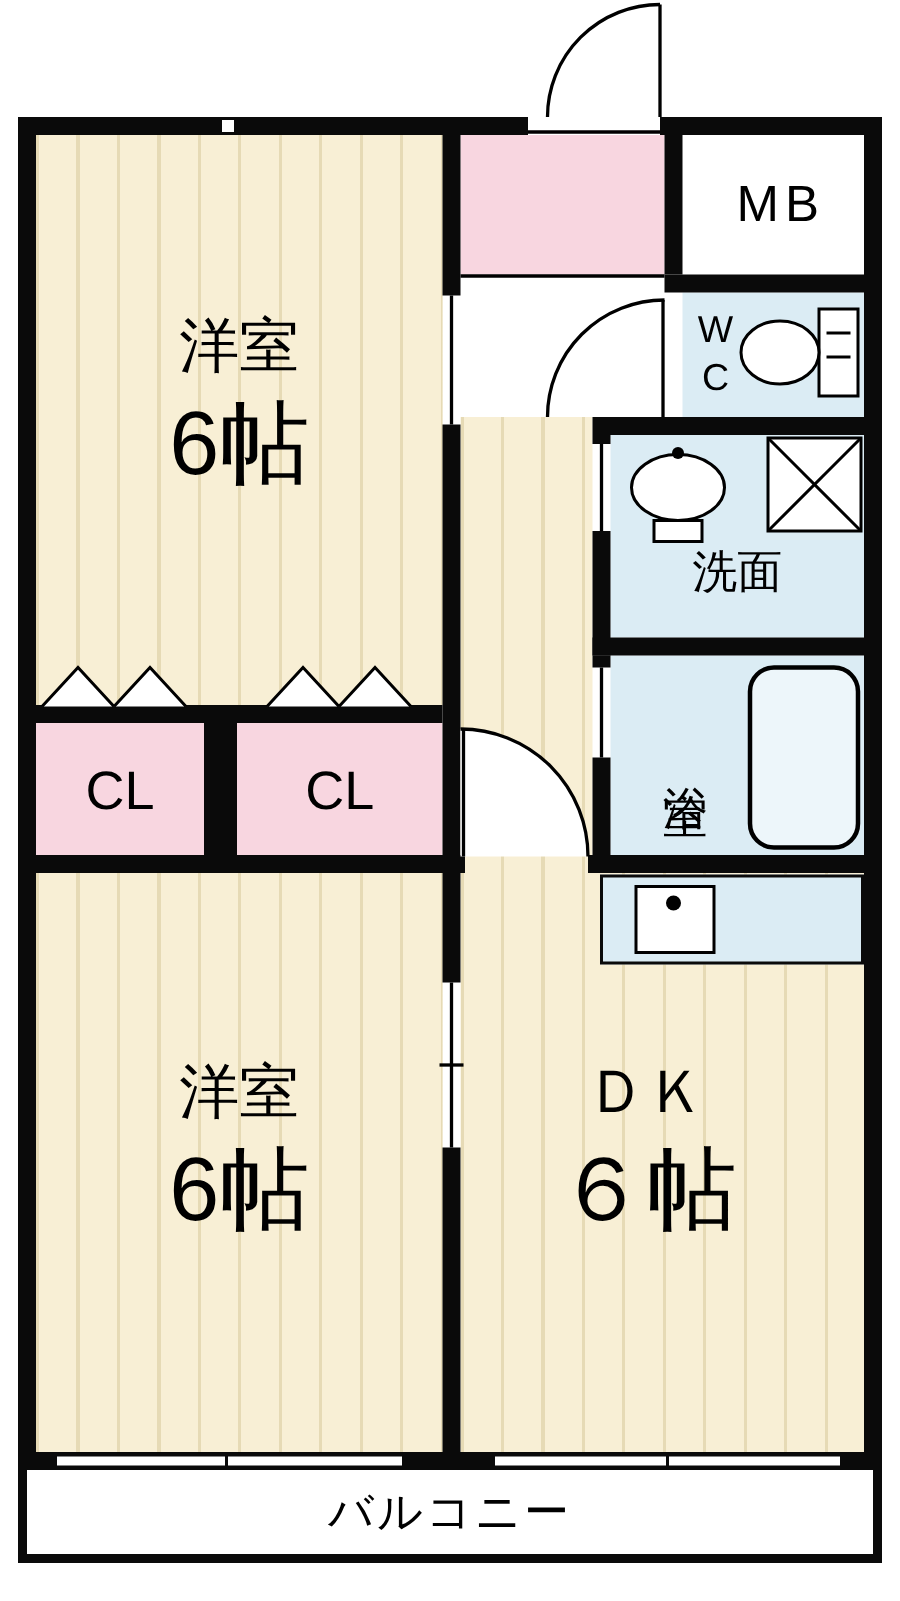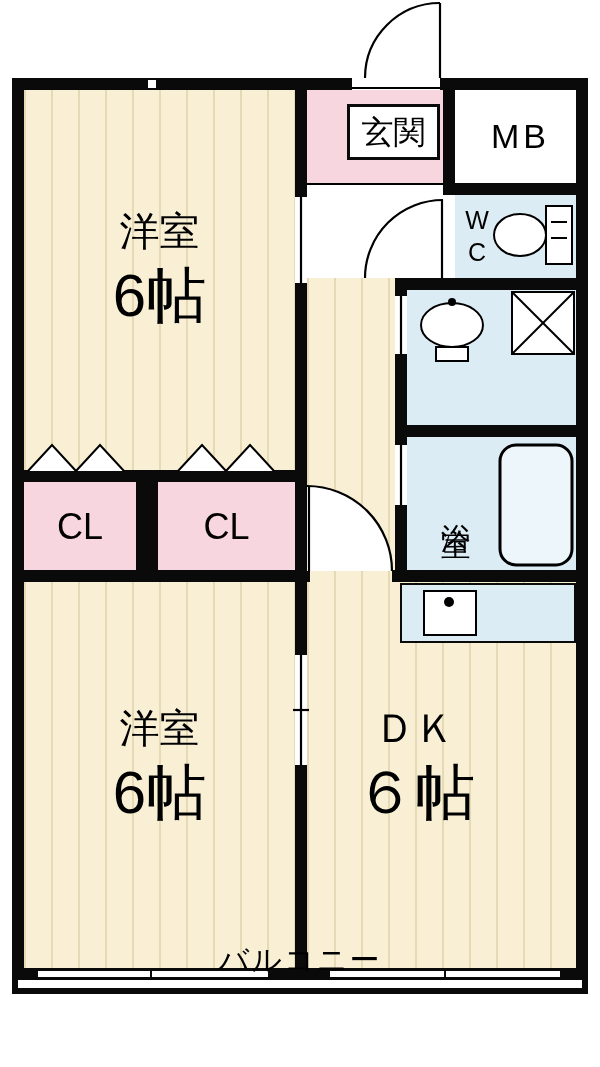--- a/index.html
+++ b/index.html
@@ -72,45 +72,45 @@
   <div class="wall" style="left:392px;top:570px;width:184px;height:12px"></div>
 
   <div class="window" style="left:38px;top:968px;width:230px;height:12px">
       <i style="left:112px"></i>
     </div>
   <div class="window" style="left:330px;top:968px;width:230px;height:12px">
       <i style="left:114px"></i>
     </div>
   <div class="window small" style="left:148px;top:78px;width:8px;height:12px"></div>
 
-  <div id="balcony" style="left:12px;top:932px;width:576px;height:62px">
+  <div id="balcony" style="left:12px;top:980px;width:576px;height:62px">
     <span>バルコニー</span>
   </div>
 
   <div class="lbl col" style="left:24px;top:205px;width:271px">
     <span class="f46">洋室</span>
     <span class="f44">6帖</span>
   </div>
   <div class="lbl col" style="left:24px;top:702px;width:271px">
     <span class="f46">洋室</span>
     <span class="f44">6帖</span>
   </div>
-  <div class="lbl col" style="left:308px;top:702px;width:214px">
+  <div class="lbl col" style="left:324px;top:702px;width:214px">
     <span class="f46">ＤＫ</span>
     <span class="f44">６帖</span>
-  </div>
-  <div class="lbl box" style="left:347px;top:104px;width:93px;height:56px;font-size:32px">
-    <span>玄関</span>
   </div>
   <div class="lbl" style="left:455px;top:90px;width:131px;height:93px;font-size:34px;letter-spacing:4px">
     <span>MB</span>
   </div>
   <div class="lbl" id="wc-label" style="left:457px;top:195px;width:40px;height:83px;font-size:25px">
     <span style="white-space:pre-line">W
 C</span>
+  </div>
+  <div class="lbl" style="left:407px;top:352px;width:169px;height:60px;font-size:30px">
+    <span>洗面</span>
   </div>
   <div class="lbl" id="bath-label" style="left:436px;top:450px;width:40px;height:108px;font-size:30px">
     <span>浴室</span>
   </div>
   <div class="lbl" style="left:24px;top:482px;width:112px;height:88px;font-size:36px">
     <span>CL</span>
   </div>
   <div class="lbl" style="left:158px;top:482px;width:137px;height:88px;font-size:36px">
     <span>CL</span>
   </div>

